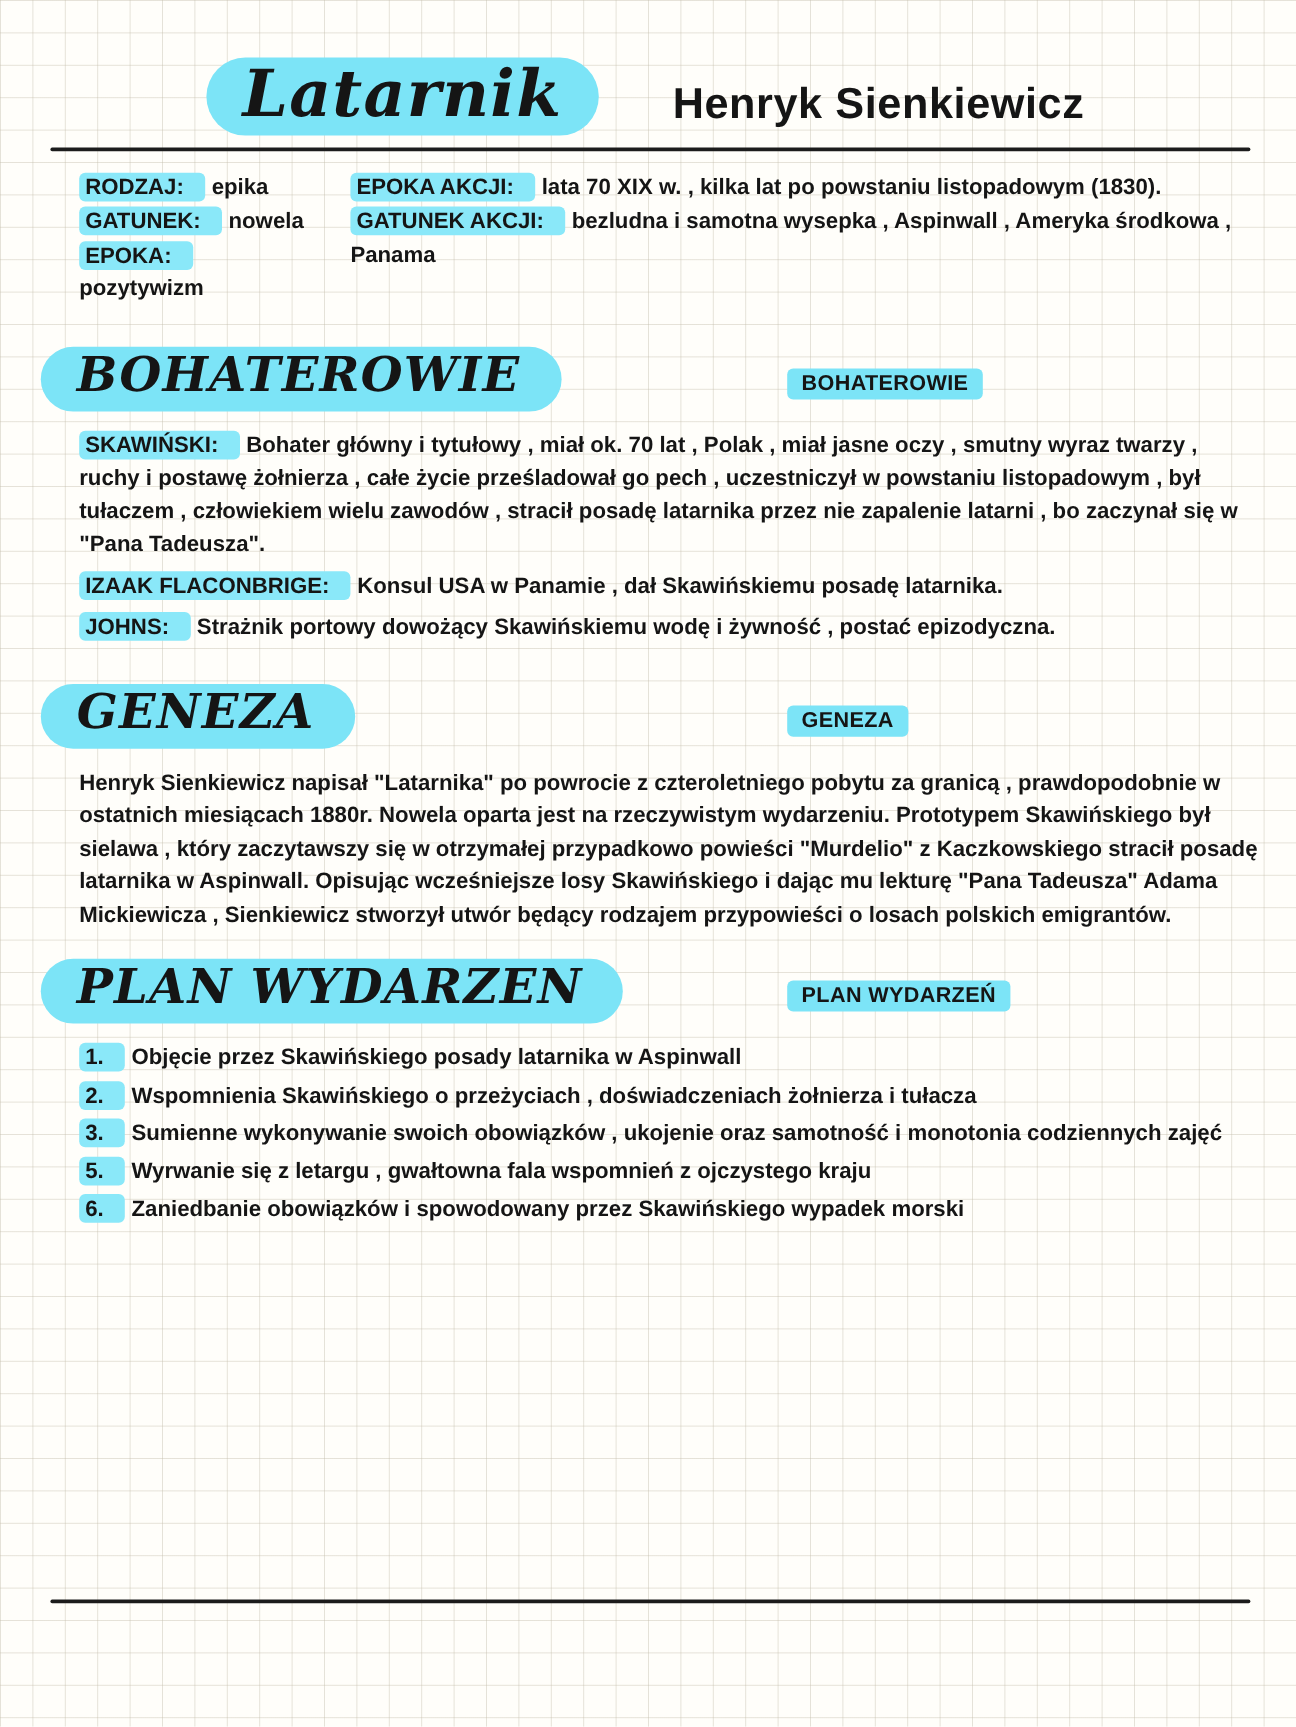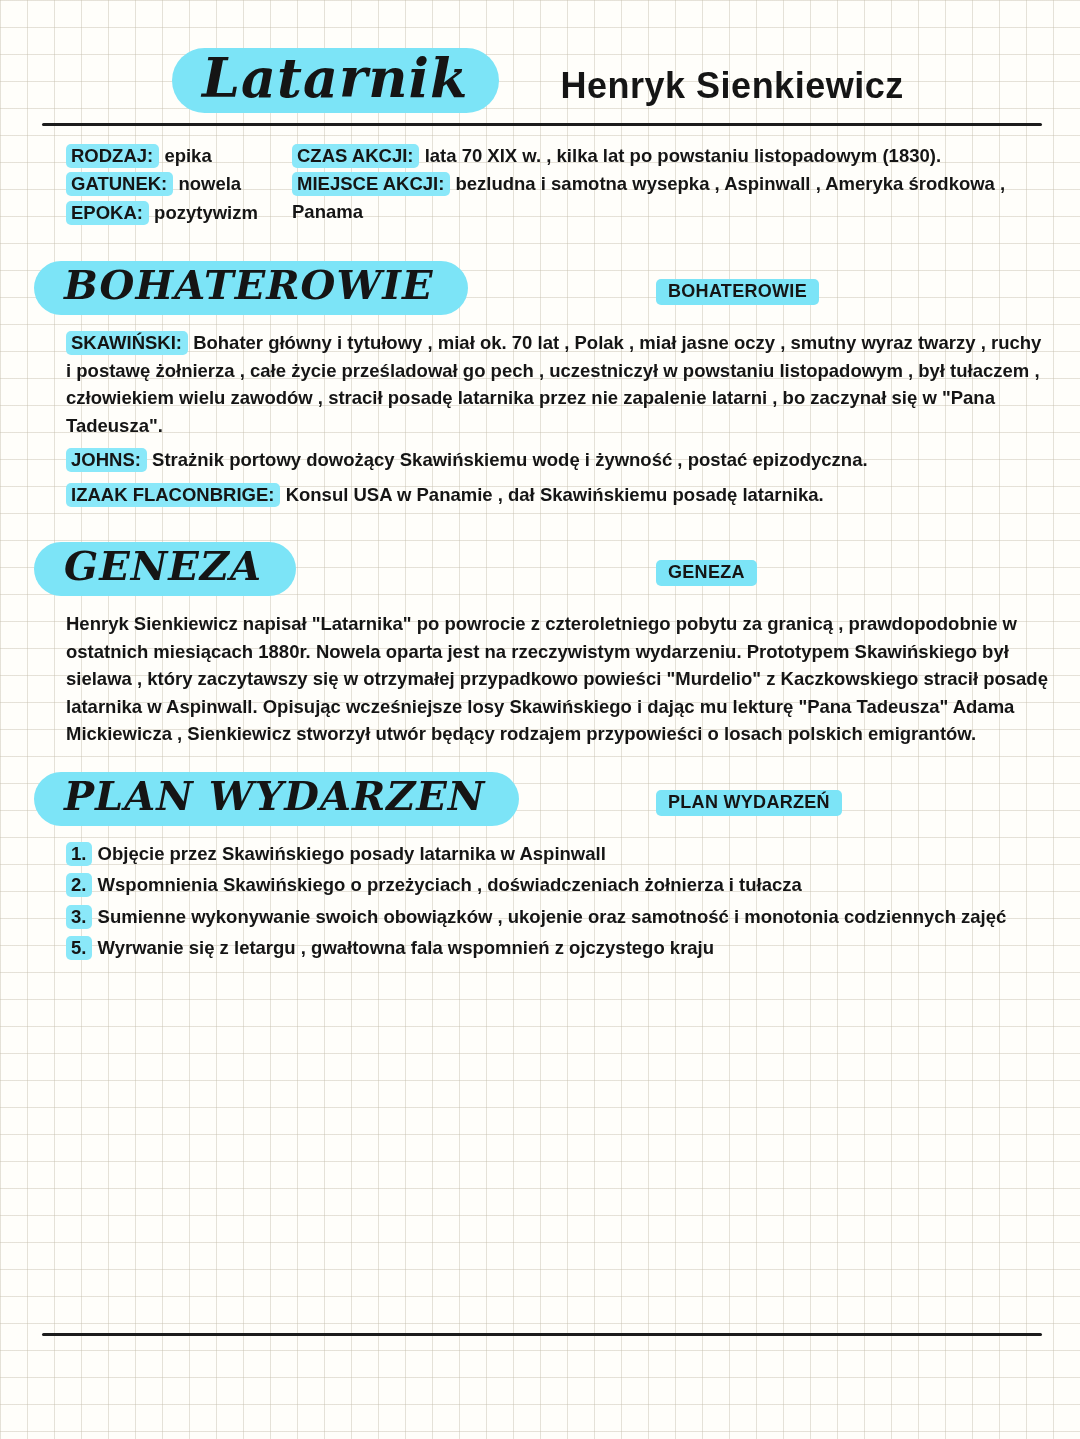--- a/index.html
+++ b/index.html
@@ -38,21 +38,21 @@
   .author { font-size:36px; padding-bottom:6px; letter-spacing:0.5px; }
   .rule { height:3px; background:#1c1c1c; margin:10px 38px 0 42px; border-radius:2px; }
   .rule-bottom { position:absolute; left:42px; right:38px; top:1333px; height:3px; background:#1c1c1c; border-radius:2px; }
 
   .meta { display:flex; gap:28px; padding:16px 28px 0 66px; font-size:18.5px; line-height:29px; }
   .meta-left { width:198px; flex:none; }
   .meta-right { flex:1; }
   .hl {
     background:#8ae8f9;
     border-radius:5px;
-    padding:1px 6px 2px 5px;
+    padding:1px 18px 2px 5px;
   }
   .meta-row { margin-bottom:1px; }
 
   .section-head { position:relative; margin:34px 0 10px 34px; height:58px; }
   .h2 { font-size:40px; line-height:1.0; }
   .h2.pill { padding:4px 34px 10px 30px; }
   .tag {
     position:absolute; left:622px; top:18px;
     background:#7ce4f7; border-radius:5px;
     padding:2px 12px 3px 12px;
@@ -85,46 +85,46 @@
         <span class="hl">GATUNEK:</span>
         <span>nowela</span>
       </div>
       <div class="meta-row">
         <span class="hl">EPOKA:</span>
         <span>pozytywizm</span>
       </div>
     </div>
     <div class="meta-right">
       <div class="meta-row">
-        <span class="hl">CZAS AKCJI:</span>
+        <span class="hl">EPOKA AKCJI:</span>
         <span>lata 70 XIX w. , kilka lat po powstaniu listopadowym (1830).</span>
       </div>
       <div class="meta-row">
-        <span class="hl">MIEJSCE AKCJI:</span>
+        <span class="hl">GATUNEK AKCJI:</span>
         <span>bezludna i samotna wysepka , Aspinwall , Ameryka środkowa , Panama</span>
       </div>
     </div>
   </div>
 
   <div class="section-head">
     <span class="pill script h2">BOHATEROWIE</span>
     <span class="tag">BOHATEROWIE</span>
   </div>
   <div>
     <p class="entry body-text">
       <span class="hl">SKAWIŃSKI:</span>
       <span>Bohater główny i tytułowy , miał ok. 70 lat , Polak , miał jasne oczy , smutny wyraz twarzy , ruchy i postawę żołnierza , całe życie prześladował go pech , uczestniczył w powstaniu listopadowym , był tułaczem , człowiekiem wielu zawodów , stracił posadę latarnika przez nie zapalenie latarni , bo zaczynał się w "Pana Tadeusza".</span>
     </p>
     <p class="entry body-text">
+      <span class="hl">IZAAK FLACONBRIGE:</span>
+      <span>Konsul USA w Panamie , dał Skawińskiemu posadę latarnika.</span>
+    </p>
+    <p class="entry body-text">
       <span class="hl">JOHNS:</span>
       <span>Strażnik portowy dowożący Skawińskiemu wodę i żywność , postać epizodyczna.</span>
-    </p>
-    <p class="entry body-text">
-      <span class="hl">IZAAK FLACONBRIGE:</span>
-      <span>Konsul USA w Panamie , dał Skawińskiemu posadę latarnika.</span>
     </p>
   </div>
 
   <div class="section-head">
     <span class="pill script h2">GENEZA</span>
     <span class="tag">GENEZA</span>
   </div>
   <p class="para body-text">Henryk Sienkiewicz napisał "Latarnika" po powrocie z czteroletniego pobytu za granicą , prawdopodobnie w ostatnich miesiącach 1880r. Nowela oparta jest na rzeczywistym wydarzeniu. Prototypem Skawińskiego był sielawa , który zaczytawszy się w otrzymałej przypadkowo powieści "Murdelio" z Kaczkowskiego stracił posadę latarnika w Aspinwall. Opisując wcześniejsze losy Skawińskiego i dając mu lekturę "Pana Tadeusza" Adama Mickiewicza , Sienkiewicz stworzył utwór będący rodzajem przypowieści  o losach polskich emigrantów.</p>
 
   <div class="section-head" style="margin-top:24px;">
@@ -141,16 +141,20 @@
       <span>Wspomnienia Skawińskiego o przeżyciach , doświadczeniach żołnierza i tułacza</span>
     </p>
     <p class="plan-item body-text">
       <span class="hl">3.</span>
       <span>Sumienne wykonywanie swoich obowiązków , ukojenie oraz samotność i monotonia codziennych zajęć</span>
     </p>
     <p class="plan-item body-text">
       <span class="hl">5.</span>
       <span>Wyrwanie się z letargu , gwałtowna fala wspomnień z ojczystego kraju</span>
     </p>
+    <p class="plan-item body-text">
+      <span class="hl">6.</span>
+      <span>Zaniedbanie obowiązków i spowodowany przez Skawińskiego wypadek morski</span>
+    </p>
   </div>
 
   <div class="rule-bottom"></div>
 </div>
 
 </body></html>

